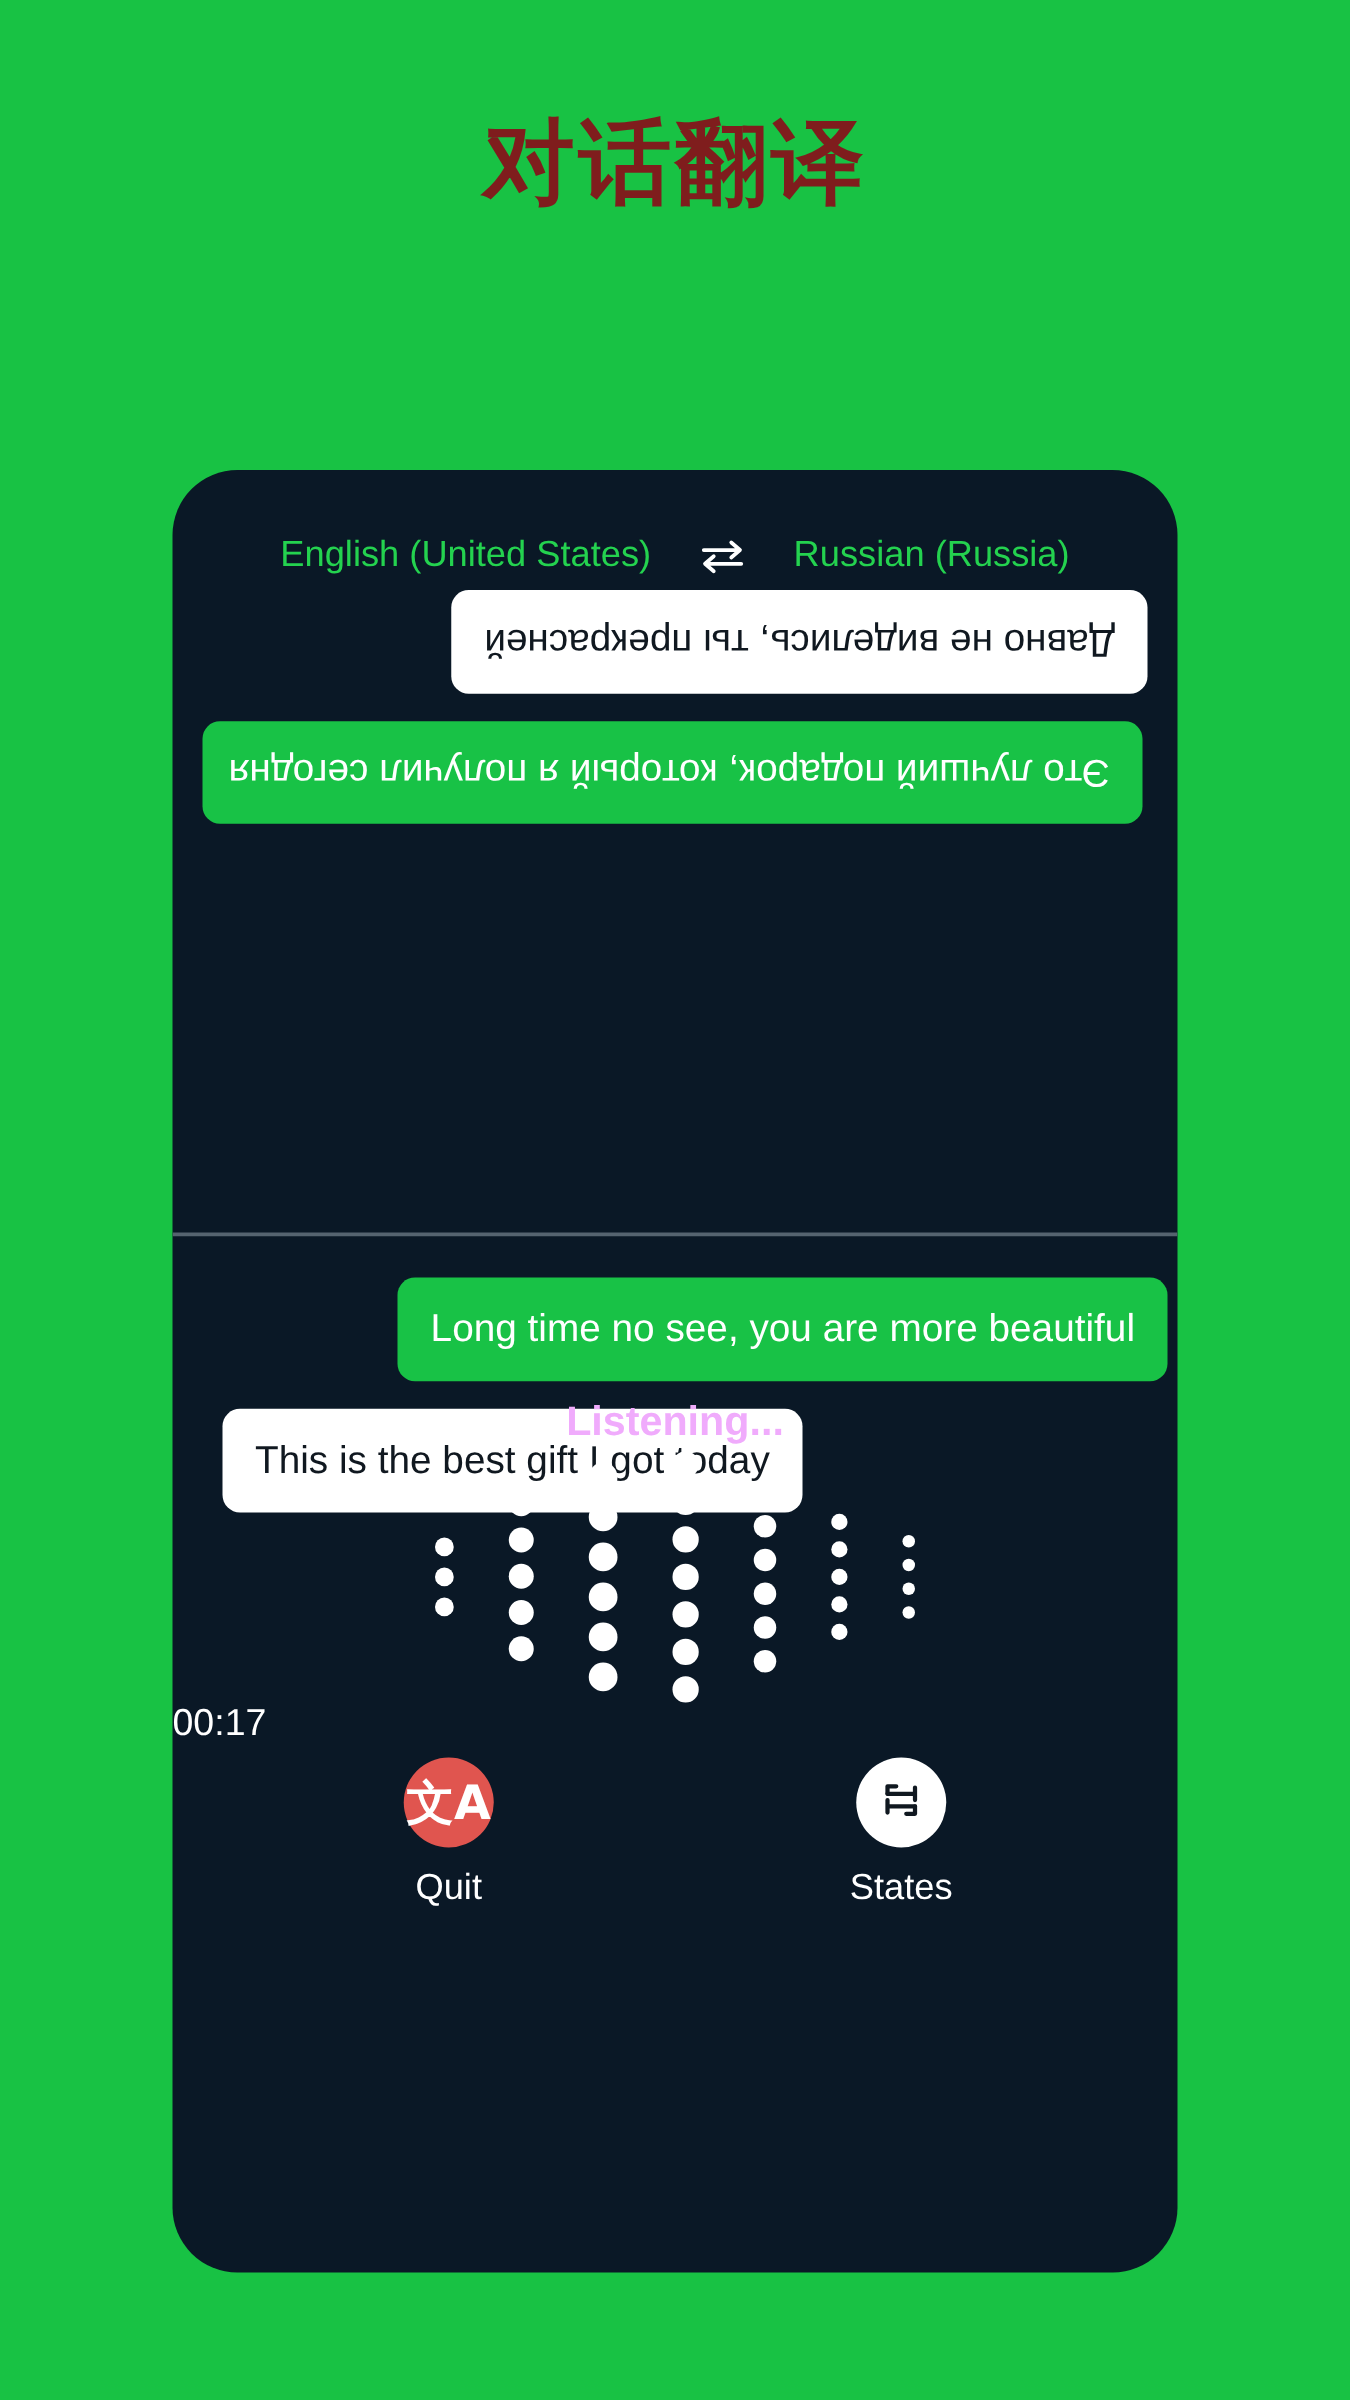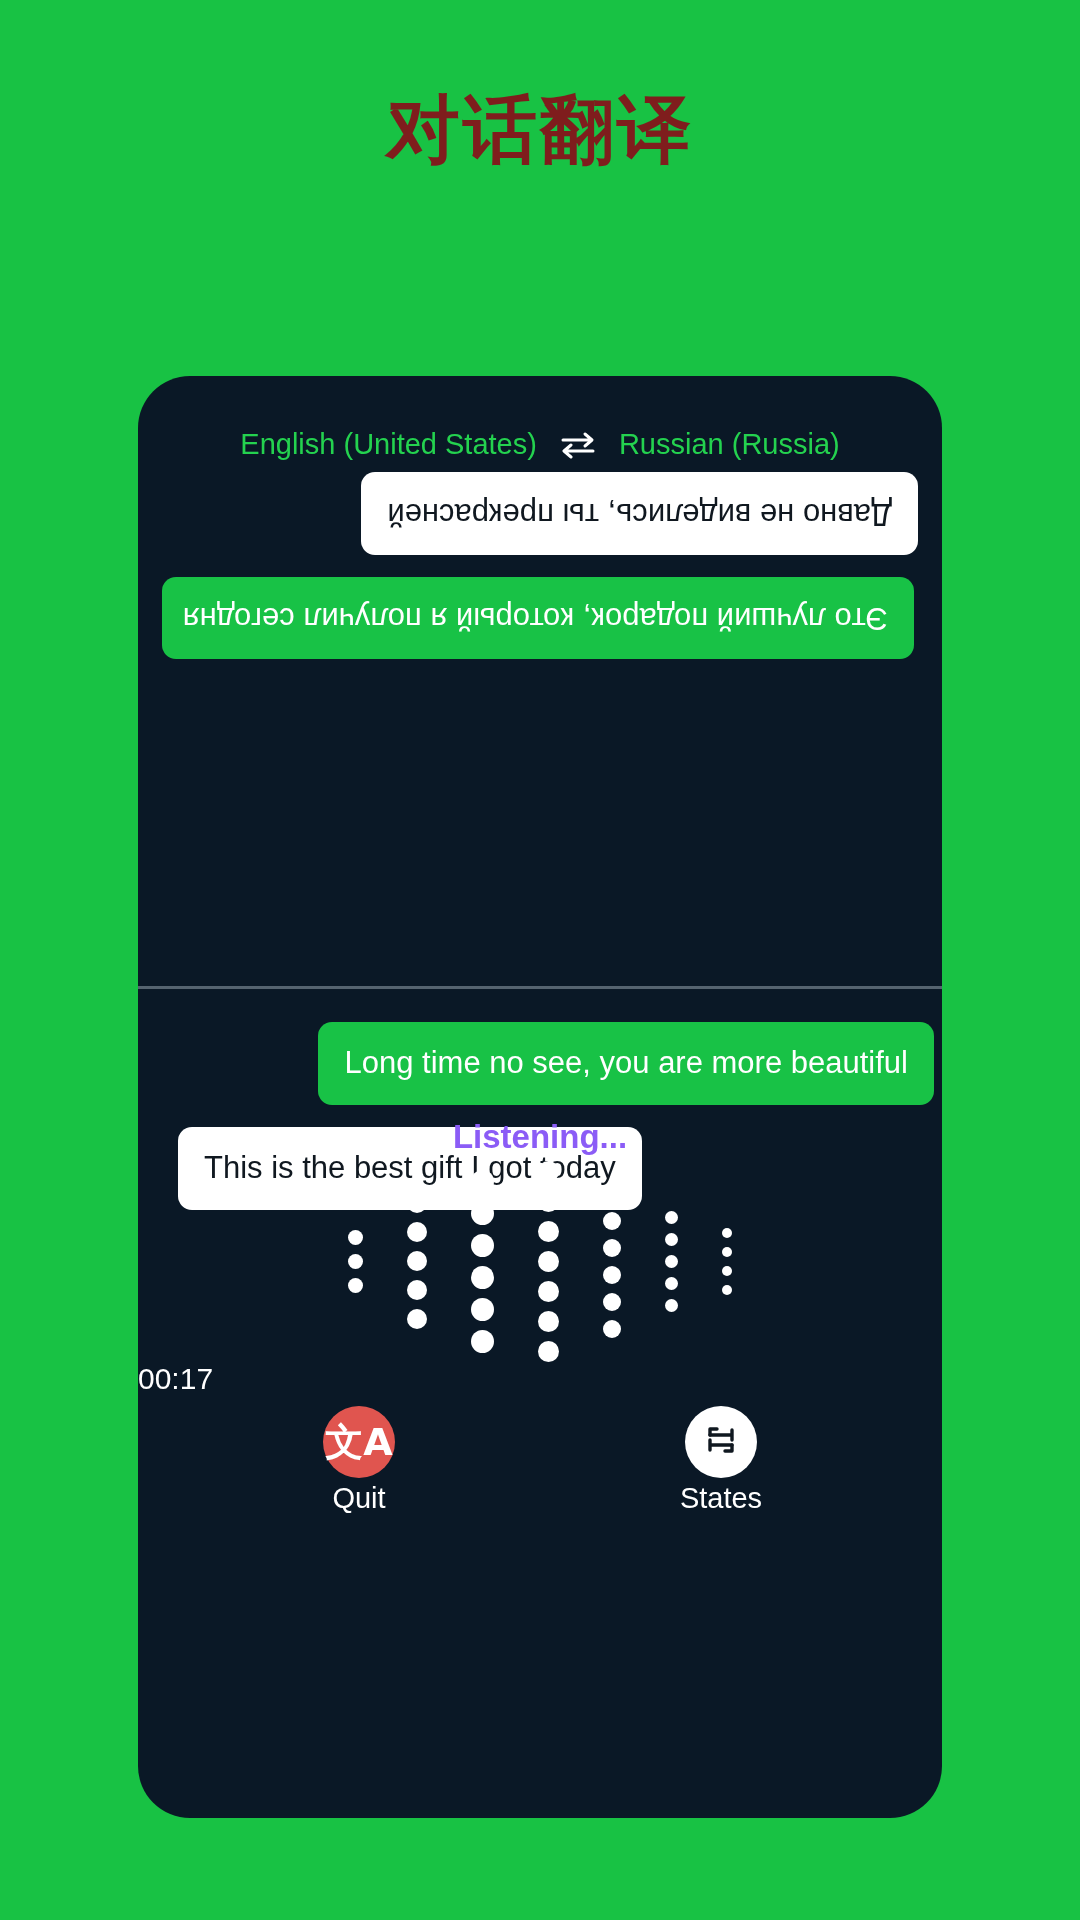--- a/index.html
+++ b/index.html
@@ -44,21 +44,21 @@
 
   
   .lang-bar {
     position: absolute;
     top: 52px;
     left: 0;
     width: 100%;
     display: flex;
     align-items: center;
     justify-content: center;
-    gap: 22px;
+    gap: 38px;
     text-align: center;
   }
   .lang-label {
     color: #24d24f;
     font-size: 29px;
     white-space: nowrap;
   }
   .swap-icon {
     width: 38px;
     height: 30px;
@@ -124,21 +124,21 @@
   .row-right { align-self: flex-end; }
   .row-left  { align-self: flex-start; }
 
   
   .listening {
     position: absolute;
     top: 742px;
     left: 0;
     width: 100%;
     text-align: center;
-    color: #8b5cf6;
+    color: #f0abfc;
     font-size: 33px;
     font-weight: bold;
   }
 
   .waveform {
     position: absolute;
     top: 800px;
     left: 0;
     width: 100%;
     height: 170px;
@@ -177,21 +177,21 @@
     width: 100%;
     display: flex;
     align-items: flex-start;
     justify-content: space-around;
     padding: 0 40px;
   }
   .action {
     display: flex;
     flex-direction: column;
     align-items: center;
-    gap: 4px;
+    gap: 16px;
     width: 250px;
   }
   .action-circle {
     width: 72px;
     height: 72px;
     border-radius: 50%;
     display: flex;
     align-items: center;
     justify-content: center;
     background: #ffffff;

